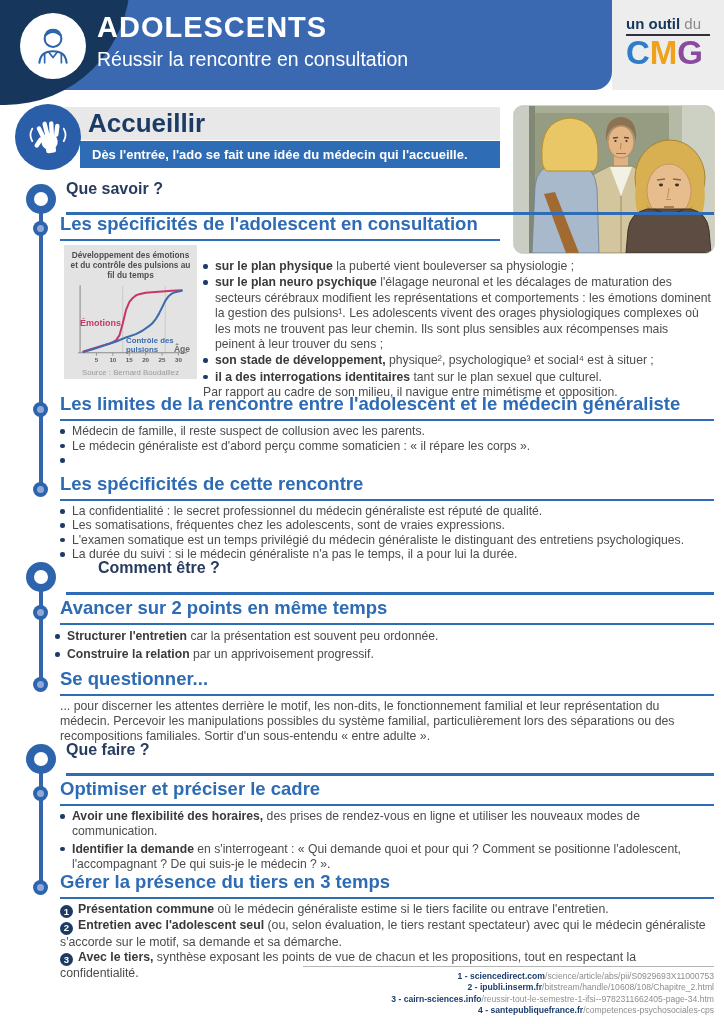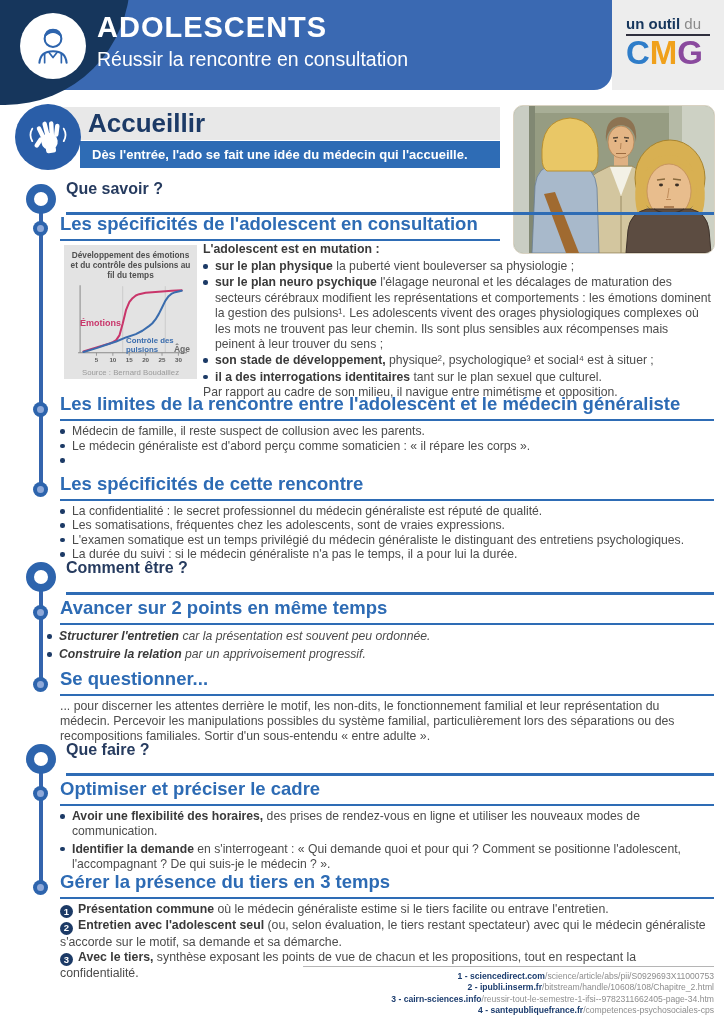--- a/index.html
+++ b/index.html
@@ -187,21 +187,20 @@
         <text x="91.25" y="81.5" text-anchor="middle" font-size="6.2" fill="#5a5a5a" font-weight="bold" font-family="Liberation Sans, sans-serif">25</text>
         <line x1="107.5" y1="72" x2="107.5" y2="75" stroke="#8a8a8a" stroke-width="0.8"></line>
         <text x="107.5" y="81.5" text-anchor="middle" font-size="6.2" fill="#5a5a5a" font-weight="bold" font-family="Liberation Sans, sans-serif">30</text>
       </svg>
     <div class="chart-lbl lbl-emotions">Émotions</div>
     <div class="chart-lbl lbl-control">Contrôle des pulsions</div>
     <div class="chart-lbl lbl-age">Âge</div>
     <div class="chart-src">Source : Bernard Boudaillez</div>
   </div>
 
-  <div class="para" style="left:203px;top:242px;width:508px;font-weight:700;color:#3a3a3a;">L'adolescent est en mutation :</div>
   <div class="blist" style="left:203px;top:259px;width:508px;">
     <div class="b" style="line-height:15.4px;margin-bottom:1px;"><span class="dotb"></span><b>sur le plan physique</b><span> la puberté vient bouleverser sa physiologie ;</span></div>
     <div class="b" style="line-height:15.4px;margin-bottom:1px;"><span class="dotb"></span><b>sur le plan neuro psychique</b><span> l'élagage neuronal et les décalages de maturation des secteurs cérébraux modifient les représentations et comportements : les émotions dominent la gestion des pulsions¹. Les adolescents vivent des orages physiologiques complexes où les mots ne trouvent pas leur chemin. Ils sont plus sensibles aux récompenses mais peinent à leur trouver du sens ;</span></div>
     <div class="b" style="line-height:15.4px;margin-bottom:1px;"><span class="dotb"></span><b>son stade de développement,</b><span> physique², psychologique³ et social⁴ est à situer ;</span></div>
     <div class="b" style="line-height:15.4px;"><span class="dotb"></span><b>il a des interrogations identitaires</b><span> tant sur le plan sexuel que culturel.</span></div>
     <div style="font-size:12.2px;line-height:15.4px;color:#4c4c4c;">Par rapport au cadre de son milieu, il navigue entre mimétisme et opposition.</div>
   </div>
 
   <div class="tdot" style="top:402px;"></div>
   <div class="h2" style="top:393px;">Les limites de la rencontre entre l'adolescent et le médecin généraliste</div>
@@ -216,27 +215,27 @@
   <div class="h2" style="top:473px;">Les spécificités de cette rencontre</div>
   <div class="rule2" style="top:499px;"></div>
   <div class="blist" style="left:60px;top:504px;width:652px;">
     <div class="b" style="line-height:14.4px;"><span class="dotb"></span><span>La confidentialité : le secret professionnel du médecin généraliste est réputé de qualité.</span></div>
     <div class="b" style="line-height:14.4px;"><span class="dotb"></span><span>Les somatisations, fréquentes chez les adolescents, sont de vraies expressions.</span></div>
     <div class="b" style="line-height:14.4px;"><span class="dotb"></span><span>L'examen somatique est un temps privilégié du médecin généraliste le distinguant des entretiens psychologiques.</span></div>
     <div class="b" style="line-height:14.4px;"><span class="dotb"></span><span>La durée du suivi : si le médecin généraliste n'a pas le temps, il a pour lui la durée.</span></div>
   </div>
 
   <div class="ring" style="top:562px;"></div>
-  <div class="h1" style="top:559px;">Comment être ?</div>
+  <div class="h1" style="top:559px;margin-left:32px;">Comment être ?</div>
   <div class="rule1" style="top:592px;"></div>
 
   <div class="tdot" style="top:605px;"></div>
   <div class="h2" style="top:597px;">Avancer sur 2 points en même temps</div>
   <div class="rule2" style="top:623px;"></div>
-  <div class="blist" style="left:47px;top:629px;width:652px;font-style:italic;">
+  <div class="blist" style="left:55px;top:629px;width:652px;">
     <div class="b" style="line-height:15px;margin-bottom:3px;"><span class="dotb"></span><b>Structurer l'entretien</b><span> car la présentation est souvent peu ordonnée.</span></div>
     <div class="b" style="line-height:15px;"><span class="dotb"></span><b>Construire la relation</b><span> par un apprivoisement progressif.</span></div>
   </div>
 
   <div class="tdot" style="top:677px;"></div>
   <div class="h2" style="top:668px;">Se questionner...</div>
   <div class="rule2" style="top:694px;"></div>
   <div class="para" style="left:60px;top:699px;width:650px;line-height:15px;">... pour discerner les attentes derrière le motif, les non-dits, le fonctionnement familial et leur représentation du médecin. Percevoir les manipulations possibles du système familial, particulièrement lors des séparations ou des recompositions familiales. Sortir d'un sous-entendu « entre adulte ».</div>
 
   <div class="ring" style="top:744px;"></div>

